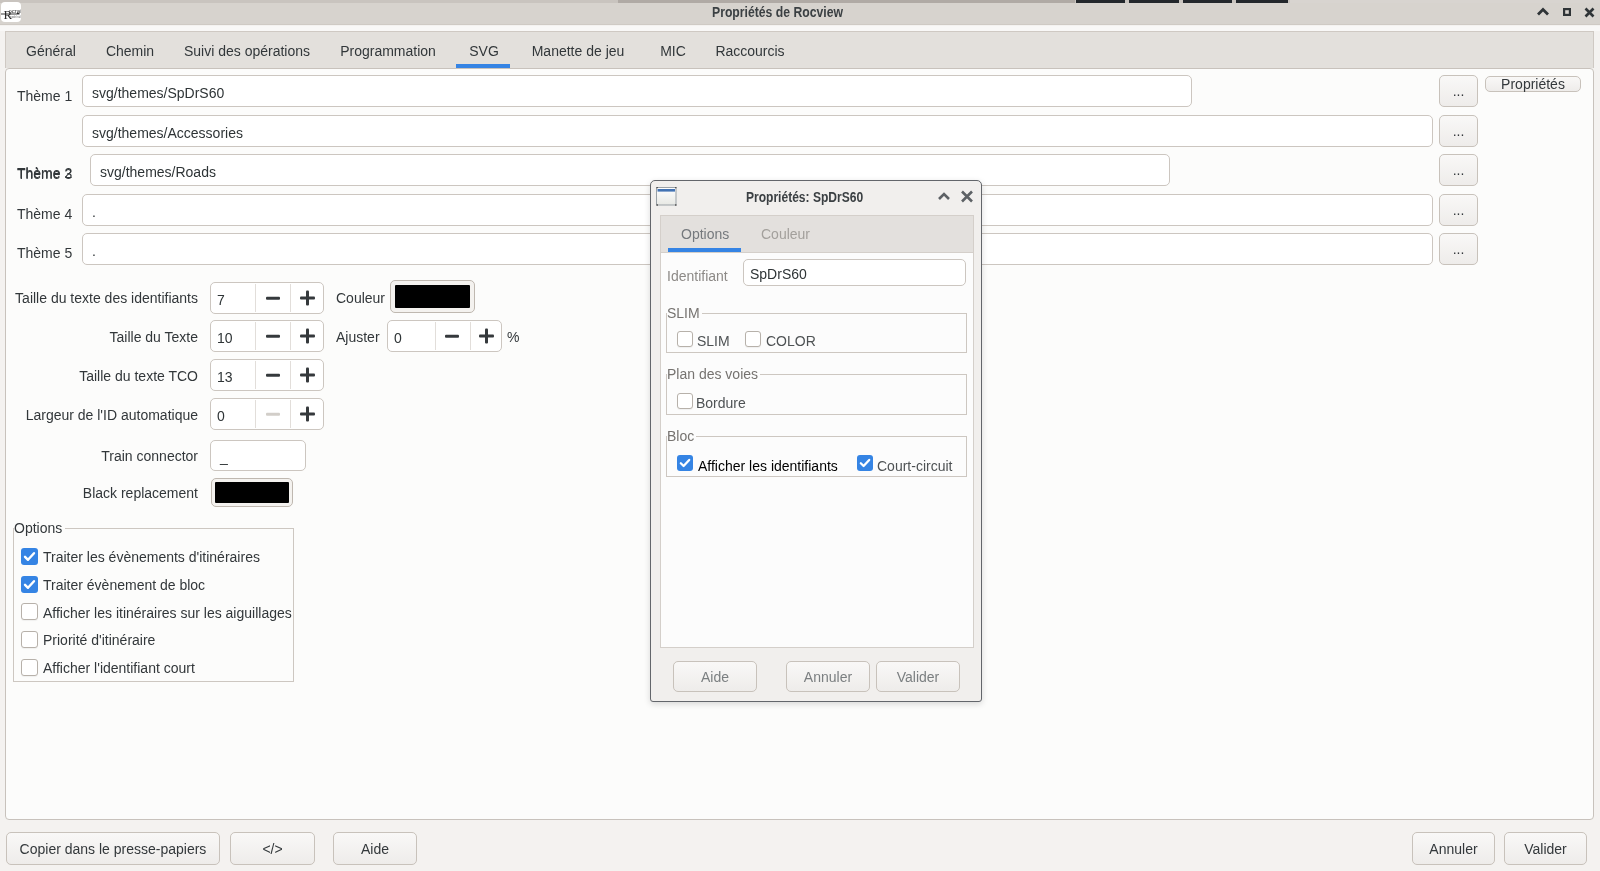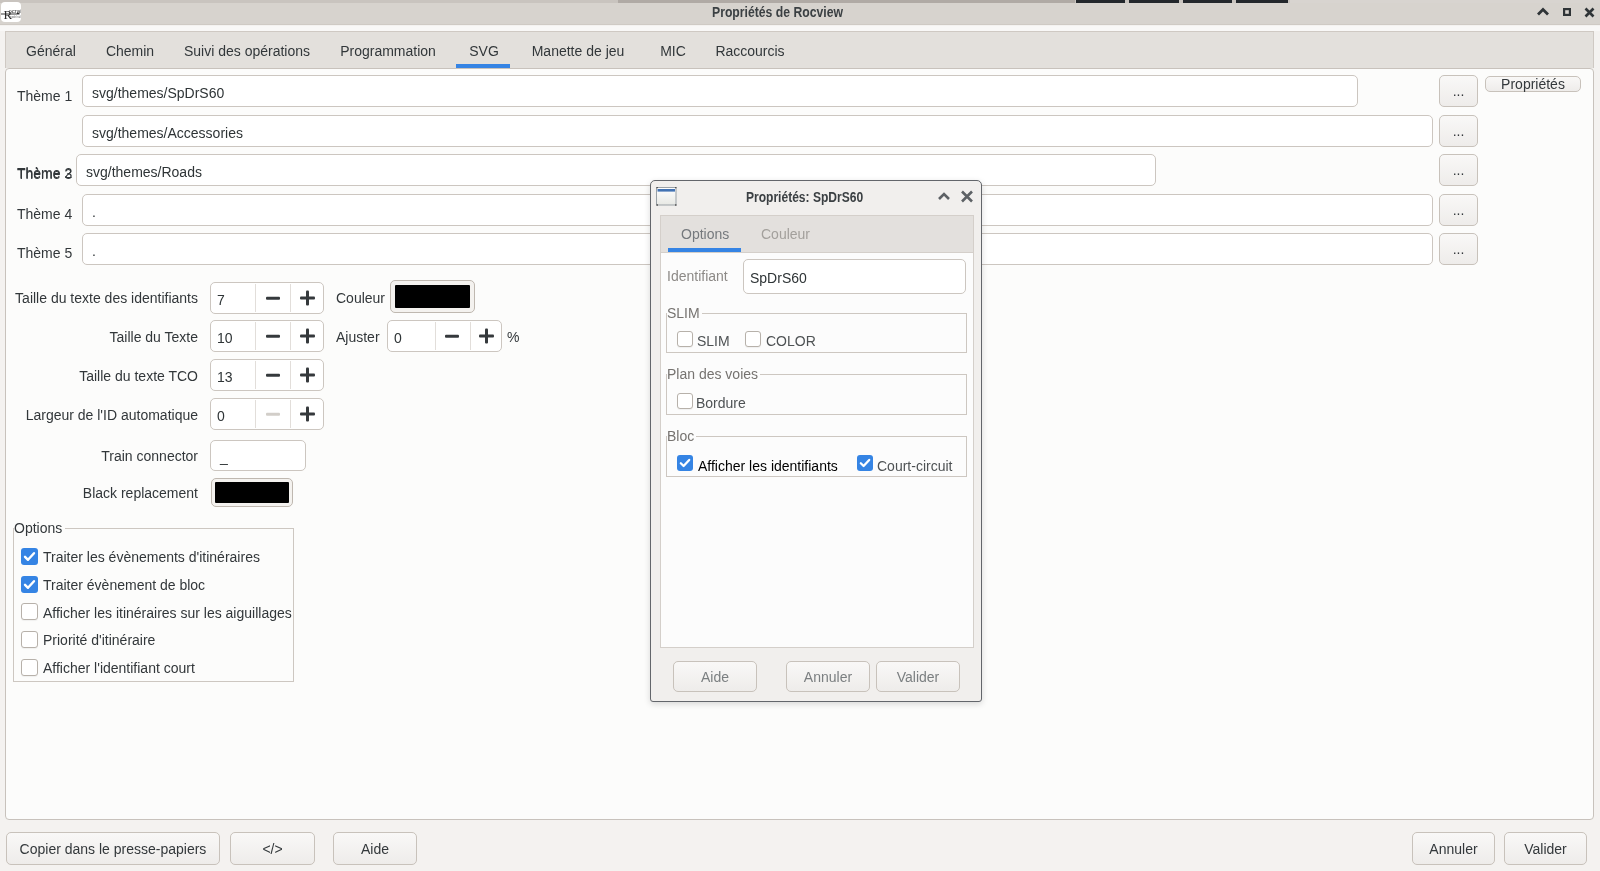--- a/index.html
+++ b/index.html
@@ -62,30 +62,30 @@
 <div class="lbl" style="left:388px;top:42px;transform:translateX(-50%);">Programmation</div>
 <div class="lbl" style="left:484px;top:42px;transform:translateX(-50%);">SVG</div>
 <div class="lbl" style="left:578px;top:42px;transform:translateX(-50%);">Manette de jeu</div>
 <div class="lbl" style="left:673px;top:42px;transform:translateX(-50%);">MIC</div>
 <div class="lbl" style="left:750px;top:42px;transform:translateX(-50%);">Raccourcis</div>
 <div class="abs" style="left:456px;top:64px;width:54px;height:4px;background:#3584e4;"></div>
 
 <div class="abs" style="left:5px;top:68px;width:1589px;height:752px;background:#fcfcfb;border:1px solid #c8c2bc;border-radius:4px;"></div>
 
 <div class="lbl" style="left:17px;top:87px;">Thème 1</div>
-<div class="entry" style="left:82px;top:75px;width:1276px;height:32px;text-align:right;">svg/themes/SpDrS60</div>
+<div class="entry" style="left:82px;top:75px;width:1110px;height:32px;text-align:right;">svg/themes/SpDrS60</div>
 <div class="btn" style="left:1439px;top:75px;width:39px;height:32px;">...</div>
 <div class="btn" style="left:1485px;top:76px;width:96px;height:16px;">Propriétés</div>
 
 <div class="lbl" style="left:17px;top:126px;margin-top:38px;">Thème 2</div>
 <div class="entry" style="left:82px;top:115px;width:1351px;height:32px;">svg/themes/Accessories</div>
 <div class="btn" style="left:1439px;top:115px;width:39px;height:32px;">...</div>
 
 <div class="lbl" style="left:17px;top:165px;">Thème 3</div>
-<div class="entry" style="left:76px;top:154px;width:1080px;height:32px;text-align:center;">svg/themes/Roads</div>
+<div class="entry" style="left:90px;top:154px;width:1080px;height:32px;text-align:center;">svg/themes/Roads</div>
 <div class="btn" style="left:1439px;top:154px;width:39px;height:32px;">...</div>
 
 <div class="lbl" style="left:17px;top:205px;">Thème 4</div>
 <div class="entry" style="left:82px;top:194px;width:1351px;height:32px;">.</div>
 <div class="btn" style="left:1439px;top:194px;width:39px;height:32px;">...</div>
 
 <div class="lbl" style="left:17px;top:244px;">Thème 5</div>
 <div class="entry" style="left:82px;top:233px;width:1351px;height:32px;">.</div>
 <div class="btn" style="left:1439px;top:233px;width:39px;height:32px;">...</div>
 
@@ -194,21 +194,21 @@
     <path d="M25 2.5 L35 12.5 M35 2.5 L25 12.5" stroke="#5d6165" stroke-width="2.6"></path>
   </svg>
 
   <div class="abs" style="left:9px;top:34px;width:314px;height:37px;background:#e3e0dd;border:1px solid #d4cfca;border-bottom:none;"></div>
   <div class="lbl" style="left:30px;top:44px;color:#75797d;">Options</div>
   <div class="lbl" style="left:110px;top:44px;color:#a3a09c;">Couleur</div>
   <div class="abs" style="left:17px;top:67px;width:73px;height:4px;background:#3584e4;"></div>
 
   <div class="abs" style="left:9px;top:71px;width:314px;height:396px;background:#fcfcfc;border:1px solid #d4cfca;border-top:1px solid #d4cfca;"></div>
   <div class="lbl" style="left:16px;top:86px;color:#8d8a87;">Identifiant</div>
-  <div class="entry" style="left:92px;top:78px;width:223px;height:35px;padding-left:6px;">SpDrS60</div>
+  <div class="entry" style="left:92px;top:78px;width:223px;height:27px;padding-left:6px;">SpDrS60</div>
 
   <div class="group" style="left:15px;top:132px;width:301px;height:40px;"></div>
   <div class="glabel" style="left:16px;top:125px;background:#fcfcfc;padding-right:2px;color:#767370;">SLIM</div>
   <div class="cb" style="left:26px;top:150px;width:16px;height:16px;"></div>
   <div class="lbl" style="left:46px;top:151px;color:#4e5254;">SLIM</div>
   <div class="cb" style="left:94px;top:150px;width:16px;height:16px;"></div>
   <div class="lbl" style="left:115px;top:151px;color:#4e5254;">COLOR</div>
 
   <div class="group" style="left:15px;top:193px;width:301px;height:41px;"></div>
   <div class="glabel" style="left:16px;top:186px;background:#fcfcfc;padding-right:2px;color:#767370;">Plan des voies</div>

